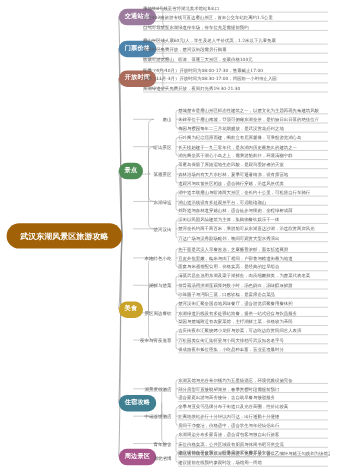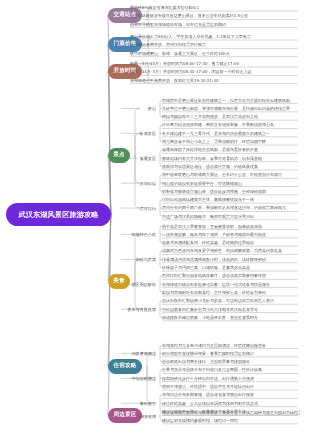--- a/index.html
+++ b/index.html
@@ -158,21 +158,21 @@
       <path d="M147,366 L147,373.35 Q147,378.35 152,378.35 L121,378.35" fill="none" stroke="#9a9a9a" stroke-width="0.45"></path>
       <path d="M147,366 L147,398.25000000000006 Q147,403.25000000000006 152,403.25000000000006 L121,403.25000000000006" fill="none" stroke="#9a9a9a" stroke-width="0.45"></path>
       <path d="M111,214.5 C109.5,214.5 109.5,415 108,415" fill="none" stroke="#8a8a8a" stroke-width="0.6" stroke-linecap="round"></path>
       <path d="M162,415.54999999999995 L298,415.54999999999995" stroke="#9a9a9a" stroke-width="0.4" fill="none"></path>
       <path d="M162,423.84999999999997 L298,423.84999999999997" stroke="#9a9a9a" stroke-width="0.4" fill="none"></path>
       <path d="M160,416.29999999999995 L160,414.15 Q160,412.15 162,412.15 L162,412.15" fill="none" stroke="#9a9a9a" stroke-width="0.45"></path>
       <path d="M160,416.29999999999995 L160,418.45 Q160,420.45 162,420.45 L162,420.45" fill="none" stroke="#9a9a9a" stroke-width="0.45"></path>
       <path d="M147,415 L147,415.65 Q147,416.29999999999995 147.64999999999998,416.29999999999995 L121,416.29999999999995" fill="none" stroke="#9a9a9a" stroke-width="0.45"></path>
     </svg>
   <div id="nodes">
-      <div class="node root" style="background: #6d28d9;">武汉东湖风景区旅游攻略</div>
+      <div class="node root" style="background: #a16207;">武汉东湖风景区旅游攻略</div>
       <div class="node l2" style="left: 108px; top: 7.5px; width: 34px; background: rgb(155, 122, 158);">交通站点</div>
       <div class="node leaf" style="left: 130px; top: 3.5px; width: 168px;">乘地铁8号线至省博湖北美术馆站B出口</div>
       <div class="node leaf" style="left: 130px; top: 11.8px; width: 168px;">公交402路旅游专线可直达磨山景区，首末公交车站距离约1.5公里</div>
       <div class="node leaf" style="left: 130px; top: 20.1px; width: 168px;">自驾可导航至东湖绿道停车场，停车位充足需提前预约</div>
       <div class="node l2" style="left: 108px; top: 36.5px; width: 34px; background: rgb(75, 131, 173);">门票价格</div>
       <div class="node leaf" style="left: 130px; top: 32.5px; width: 168px;">磨山景区成人票60元/人，学生及老人半价优惠，1.2米以下儿童免票</div>
       <div class="node leaf" style="left: 130px; top: 40.8px; width: 168px;">落雁景区免费开放，楚河汉街段需另行购票</div>
       <div class="node leaf" style="left: 130px; top: 49.1px; width: 168px;">联票可游览磨山、听涛、落雁三大景区，全票价格100元</div>
       <div class="node l2" style="left: 108px; top: 63.5px; width: 34px; background: rgb(171, 107, 90);">开放时间</div>
       <div class="node leaf" style="left: 130px; top: 59.5px; width: 168px;">旺季（4月-10月）开放时间为08:00-17:30，售票截止17:00</div>

